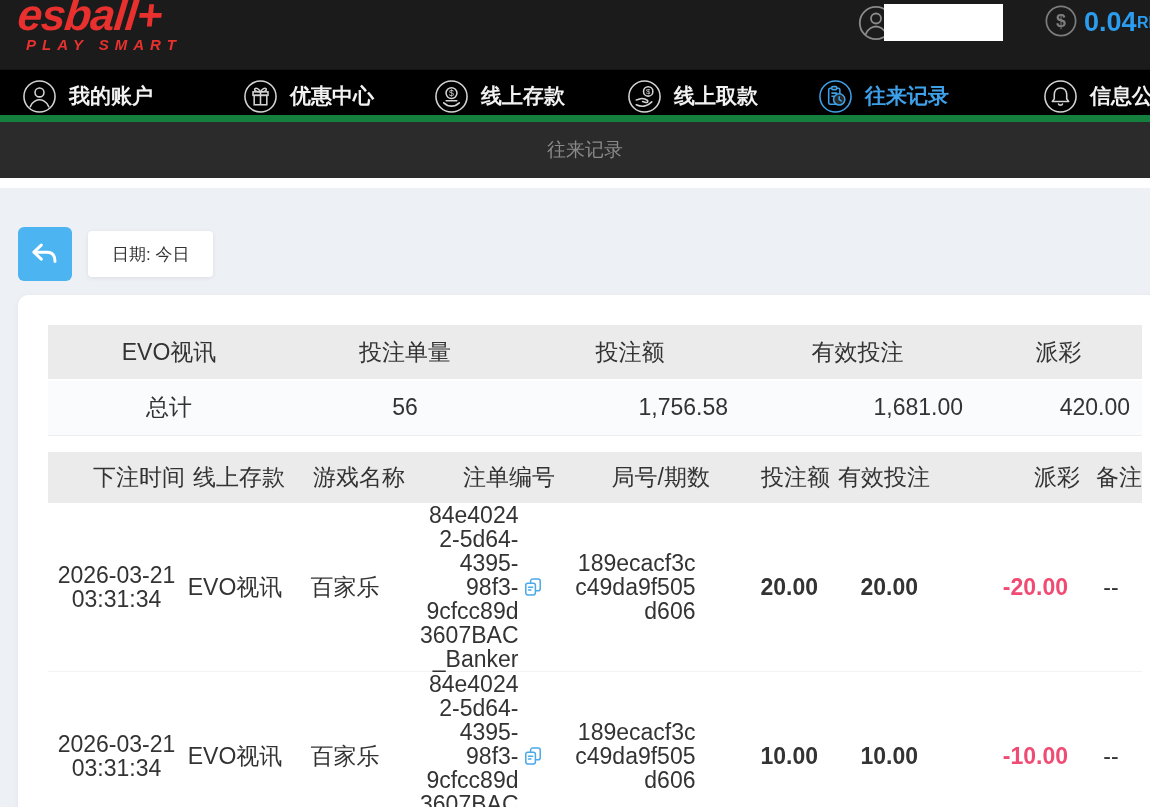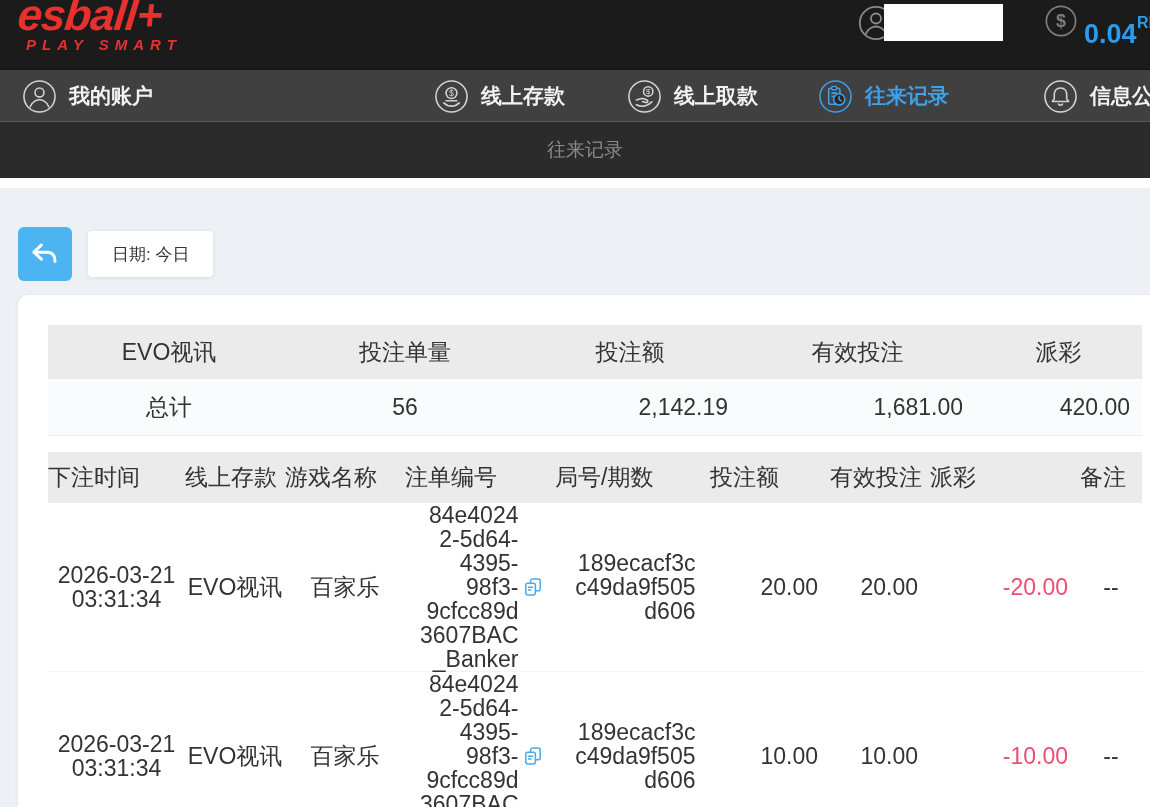--- a/index.html
+++ b/index.html
@@ -20,27 +20,27 @@
     font-size:44px; font-weight:800; font-style:italic; color:#e8312e;
     letter-spacing:-1px; transform:skewX(-6deg); line-height:48px;
   }
   .logo-tag {
     font-size:15px; font-weight:700; font-style:italic; color:#e8312e;
     letter-spacing:6px; margin-left:8px; margin-top:-3px;
   }
   .uicon { position:absolute; left:858px; top:5px; width:36px; height:36px; color:#8a8a8a; }
   .redact { position:absolute; left:884px; top:4px; width:119px; height:37px; background:#ffffff; }
   .dicon { position:absolute; left:1044px; top:4px; width:34px; height:34px; color:#7d7d7d; }
-  .balance { position:absolute; left:1084px; top:19px; font-size:27px; font-weight:700; color:#2b9df0; }
+  .balance { position:absolute; left:1084px; top:7px; font-size:27px; font-weight:700; color:#2b9df0; }
   .currency { position:absolute; left:1137px; top:14px; font-size:16px; font-weight:700; color:#2b9df0; white-space:nowrap; }
 
   
   .mainnav {
     position:absolute; left:0; top:70px; width:1150px; height:52px;
-    background:#404040; border-bottom:1px solid #15803d; z-index:5;
+    background:#000000; border-bottom:7px solid #15803d; z-index:5;
   }
   .nav-item {
     position:absolute; top:0; height:52px; display:flex; align-items:center;
     gap:12px; cursor:pointer; white-space:nowrap;
   }
   .nav-item .nicon { width:35px; height:35px; color:#d4d4d4; flex:0 0 auto; }
   .nav-item .nlabel { font-size:21px; font-weight:700; color:#f2f2f2; }
   .nav-item.active .nicon, .nav-item.active .nlabel { color:#3da0e8; }
 
   
@@ -83,24 +83,24 @@
   th { font-weight:400; color:#333; }
   .sum-table thead tr { background:#ebebeb; height:55px; }
   .sum-table thead tr { border-bottom:2px solid #ffffff; }
   .sum-table tbody tr { background:#fafbfc; height:55px; border-bottom:1px solid #eceef0; }
   .sum-table th, .sum-table td { text-align:center; }
   .sum-table td.num, .sum-table th.num-h { }
   .sum-table td.num { text-align:right; padding-right:12px; }
 
   .bet-table { margin-top:16px; }
   .bet-table thead tr { background:#ebebeb; height:51px; }
-  .bet-table th { text-align:left; }
+  .bet-table th { text-align:right; }
   .bet-table tbody tr { background:#ffffff; border-bottom:1px solid #f1f3f5; }
   .bet-table td { text-align:center; line-height:24px; }
-  .bet-table td.num { text-align:right; padding-right:12px; }
+  .bet-table td.num { text-align:right; padding-right:12px;font-weight:bold; }
   .bet-table td.neg { color:#ef4b73; }
   tr.r0 { height:145px; }
   tr.r1 { height:121px; }
   tr.r2 { height:145px; }
   tr.r2 td { vertical-align:top; padding-top:4px; }
   .idcell { display:flex; align-items:center; justify-content:center; }
   .idtext { width:102px; overflow-wrap:break-word; word-break:break-word; line-height:24px; text-align:right; display:inline-block; }
   .copy-btn { width:22px; height:22px; margin-left:3px; color:#4aa9e9; cursor:pointer; flex:0 0 auto; }
   .roundtext { width:126px; overflow-wrap:break-word; word-break:break-all; line-height:24px; text-align:right; display:inline-block; }
   svg { display:block; }
@@ -137,20 +137,33 @@
     <div class="nav-item" style="left:22px">
       <span class="nicon">
         <svg viewBox="0 0 36 36" fill="none" stroke="currentColor" stroke-width="1.6">
           <circle cx="18" cy="18" r="16"></circle>
           <circle cx="18" cy="13.8" r="4.6"></circle>
           <path d="M8.5 28.5c2-5.8 7.5-7.2 9.5-7.2s7.5 1.4 9.5 7.2" stroke-linecap="round"></path>
         </svg>
       </span>
       <span class="nlabel">我的账户</span>
     </div>
+    <div class="nav-item" style="left:243px">
+      <span class="nicon">
+        <svg viewBox="0 0 36 36" fill="none" stroke="currentColor" stroke-width="1.6">
+          <circle cx="18" cy="18" r="16"></circle>
+          <rect x="11.5" y="16.8" width="13" height="9.7"></rect>
+          <rect x="10.3" y="13.2" width="15.4" height="3.6"></rect>
+          <path d="M18 13.2v13.3"></path>
+          <path d="M18 13.2c-1.6-3.2-4.6-4.6-5.7-3.1s1.2 3.1 5.7 3.1z"></path>
+          <path d="M18 13.2c1.6-3.2 4.6-4.6 5.7-3.1s-1.2 3.1-5.7 3.1z"></path>
+        </svg>
+      </span>
+      <span class="nlabel">优惠中心</span>
+    </div>
     <div class="nav-item" style="left:434px">
       <span class="nicon">
         <svg viewBox="0 0 36 36" fill="none" stroke="currentColor" stroke-width="1.6">
           <circle cx="18" cy="18" r="16"></circle>
           <circle cx="18" cy="14.5" r="5.6"></circle>
           <text x="18" y="17.8" text-anchor="middle" font-size="9" fill="currentColor" stroke="none">$</text>
           <path d="M10 24.5c2.6 2.4 5.1 3.4 8 3.4s5.4-1 8-3.4" stroke-linecap="round"></path>
           <path d="M12.5 22.3h11" stroke-linecap="round"></path>
         </svg>
       </span>
@@ -227,21 +240,21 @@
             <th>投注单量</th>
             <th>投注额</th>
             <th>有效投注</th>
             <th>派彩</th>
           </tr>
         </thead>
         <tbody>
           <tr>
             <td>总计</td>
             <td>56</td>
-            <td class="num">2,142.19</td>
+            <td class="num">1,756.58</td>
             <td class="num">1,681.00</td>
             <td class="num">420.00</td>
           </tr>
         </tbody>
       </table>
 
       <table class="bet-table">
         <colgroup>
           <col style="width:137px">
             <col style="width:100px">

